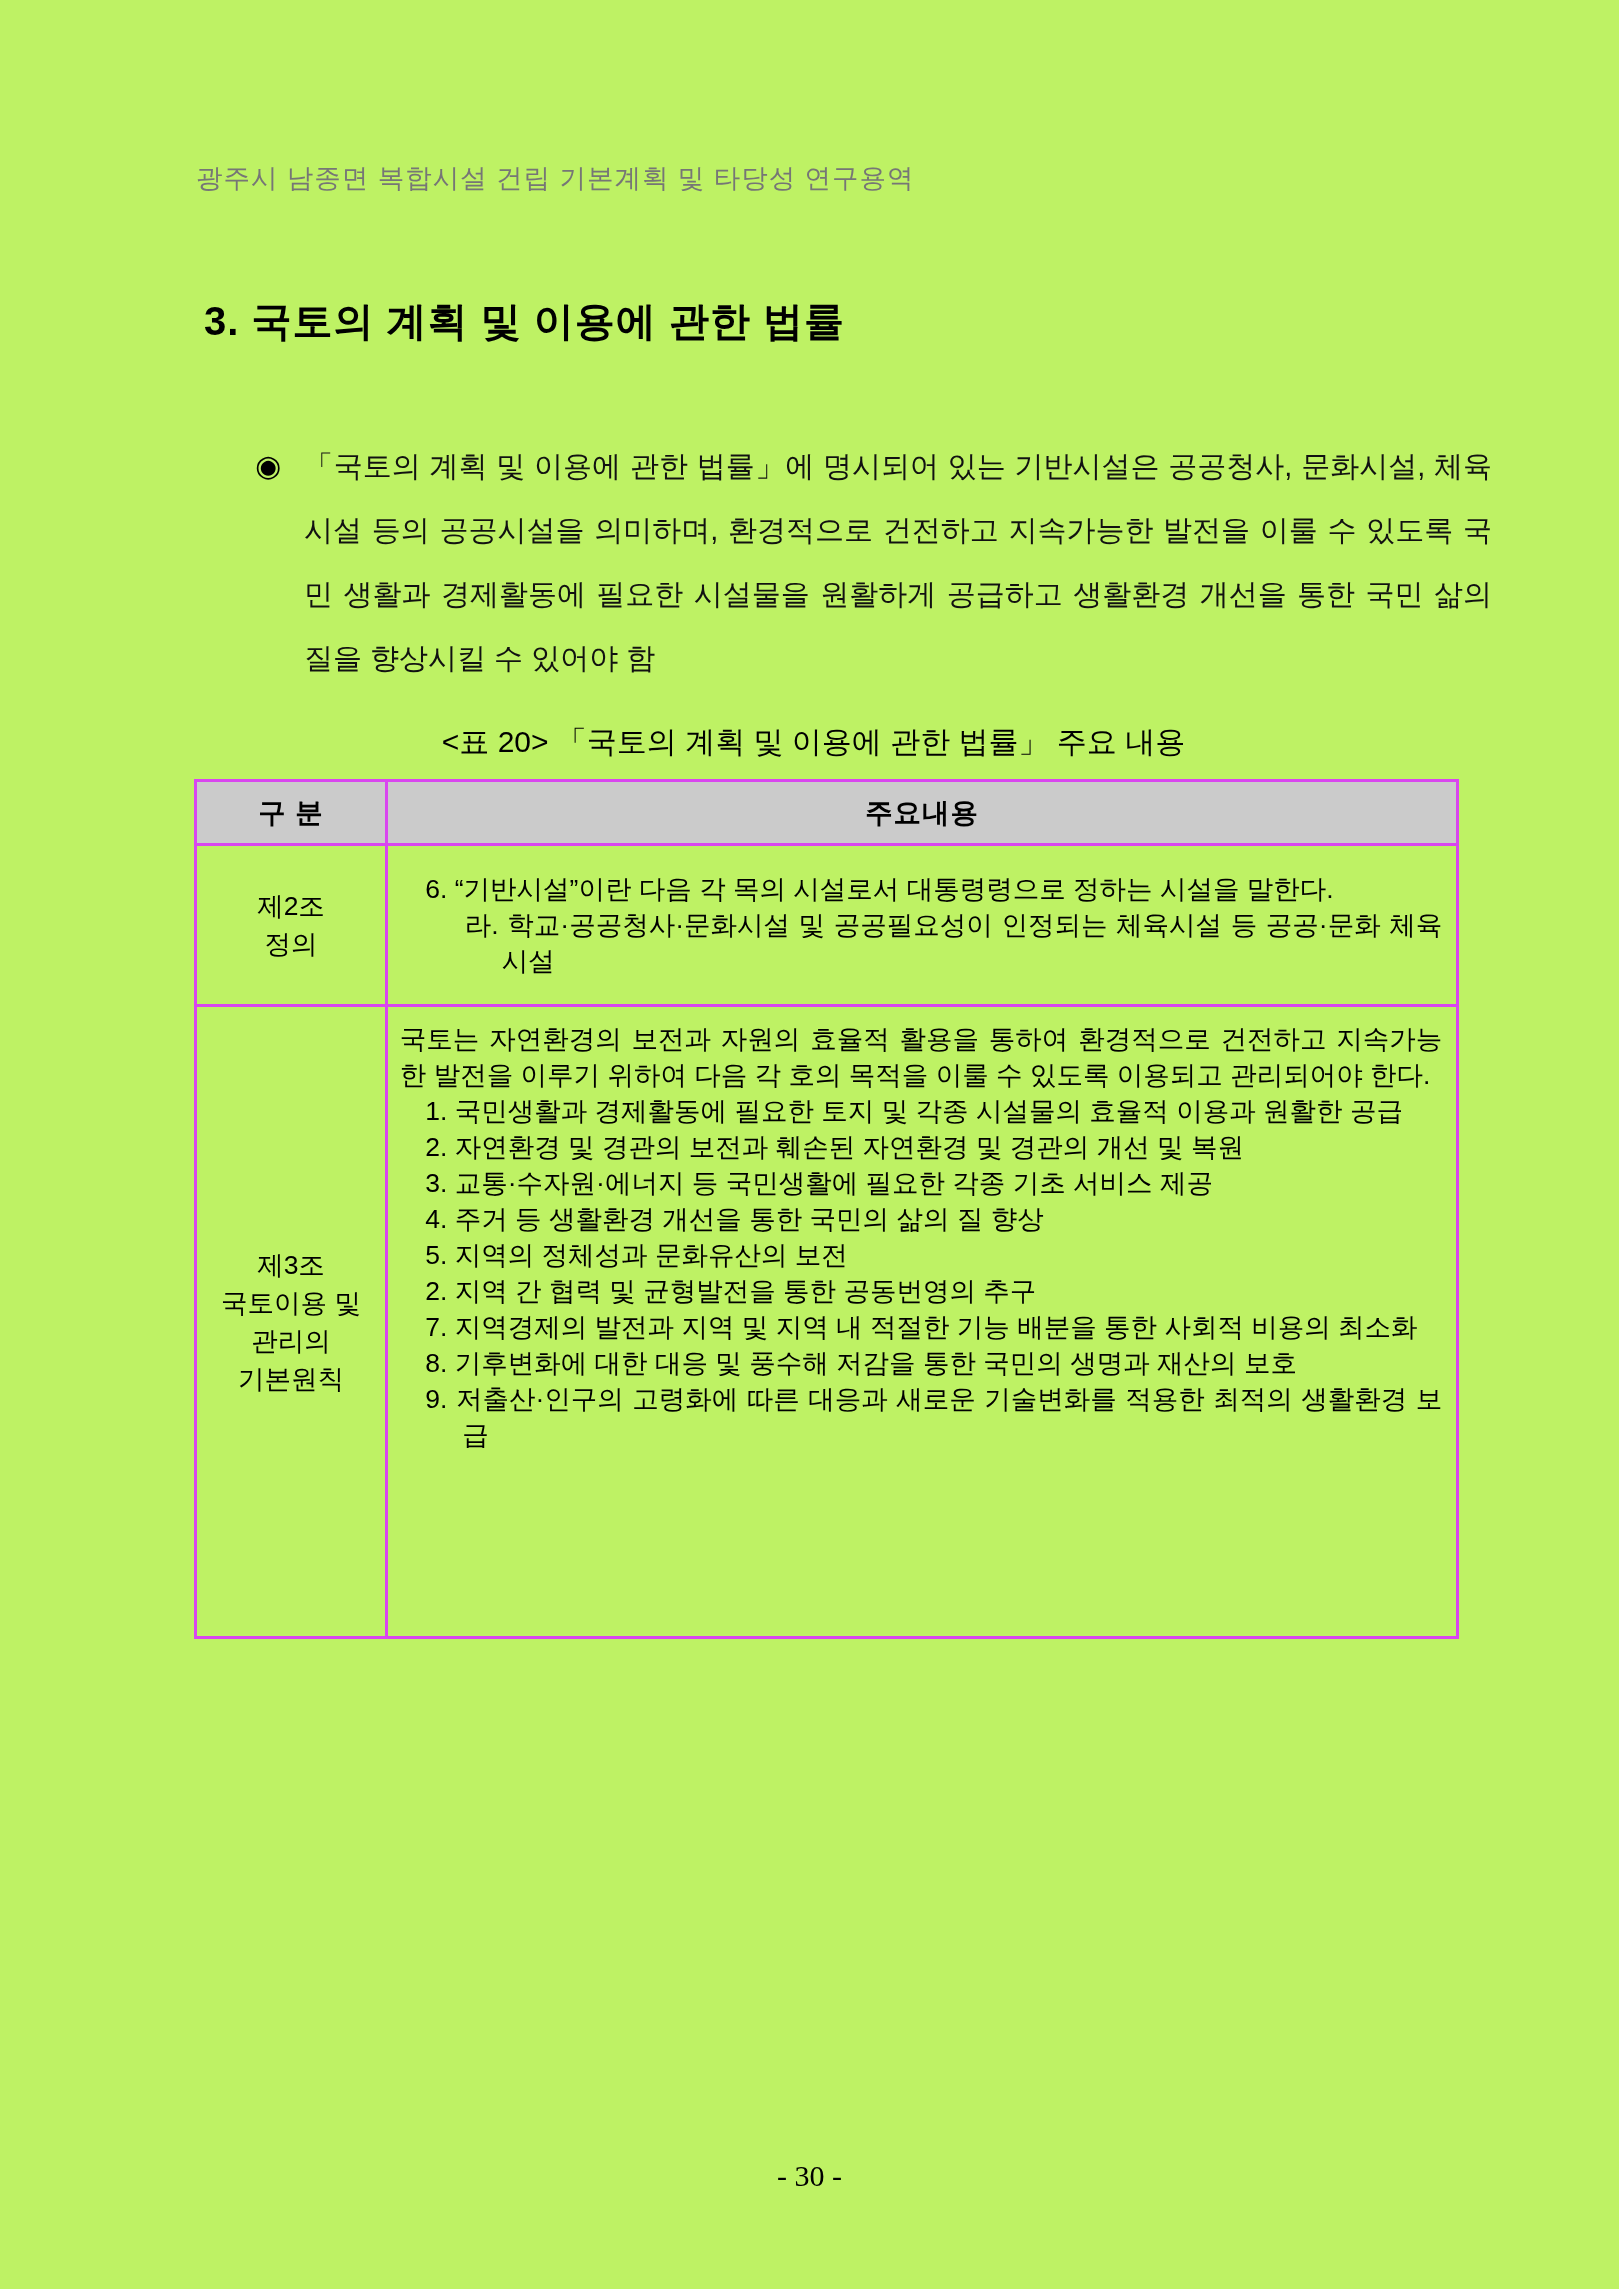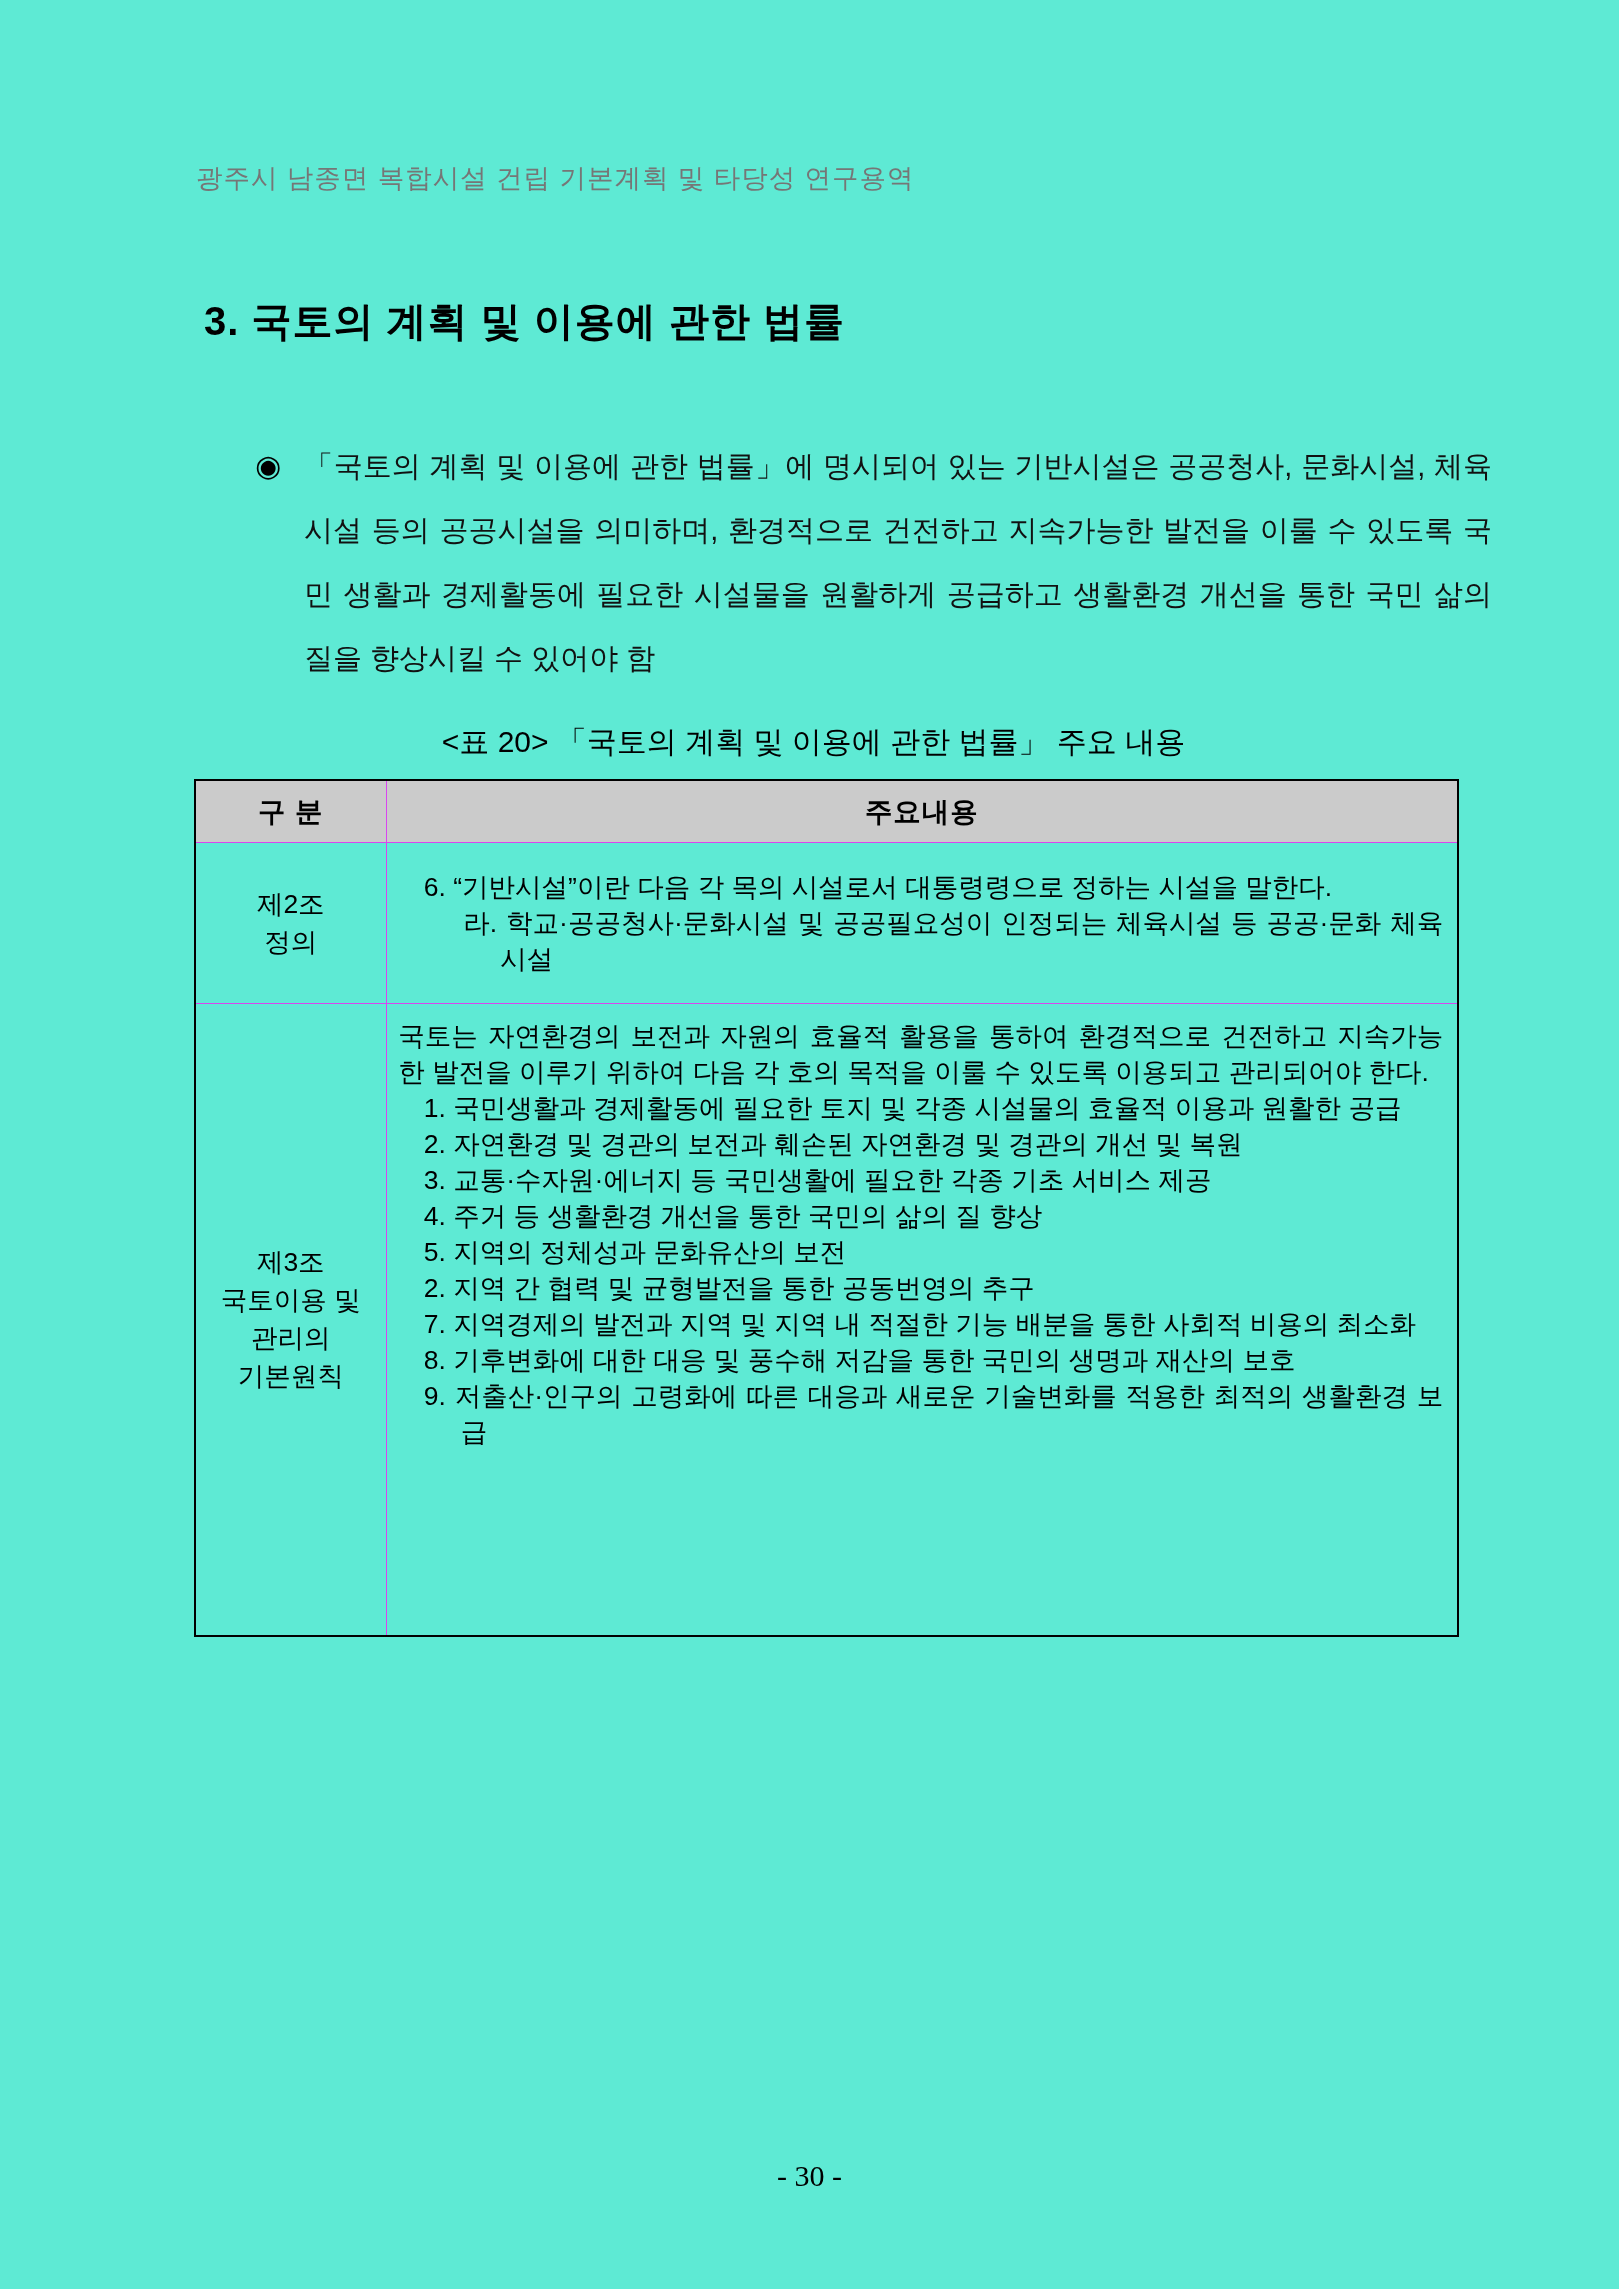--- a/index.html
+++ b/index.html
@@ -1,19 +1,19 @@
 <!DOCTYPE html>
 <html lang="ko"><head>
 <meta charset="utf-8">
 <style>
   html,body{margin:0;padding:0;background:#ffffff;}
   .page{
     position:relative;
     width:1619px;height:2290px;
-    background:#5eead4;
+    background:#bef264;
     font-family:"Liberation Sans","DejaVu Sans",sans-serif;
     color:#000000;
     overflow:hidden;
   }
   .doc-header{
     position:absolute;top:160px;left:196px;
     font-size:26.5px;color:#767676;letter-spacing:1px;
     white-space:nowrap;
   }
   .heading{
@@ -36,21 +36,21 @@
   .caption{
     position:absolute;top:722px;left:4px;width:100%;
     text-align:center;font-size:30px;color:#000;
   }
   .law-table{
     position:absolute;top:779px;left:194px;
     width:1265px;border-collapse:collapse;table-layout:fixed;
     font-size:26.5px;color:#000;
   }
   .law-table{border:2px solid #000;border-top-width:2.9px;}
-  .law-table th,.law-table td{border:1px solid #d946ef;}
+  .law-table th,.law-table td{border:3px solid #d946ef;}
   .col-label{width:191px;}
   .law-table th{
     background:#cbcbcb;height:59px;
     font-size:27.4px;font-weight:bold;text-align:center;
     letter-spacing:1px;
   }
   .label-cell{
     text-align:center;vertical-align:middle;
     line-height:38px;font-size:26.5px;margin-top:48px;
   }

